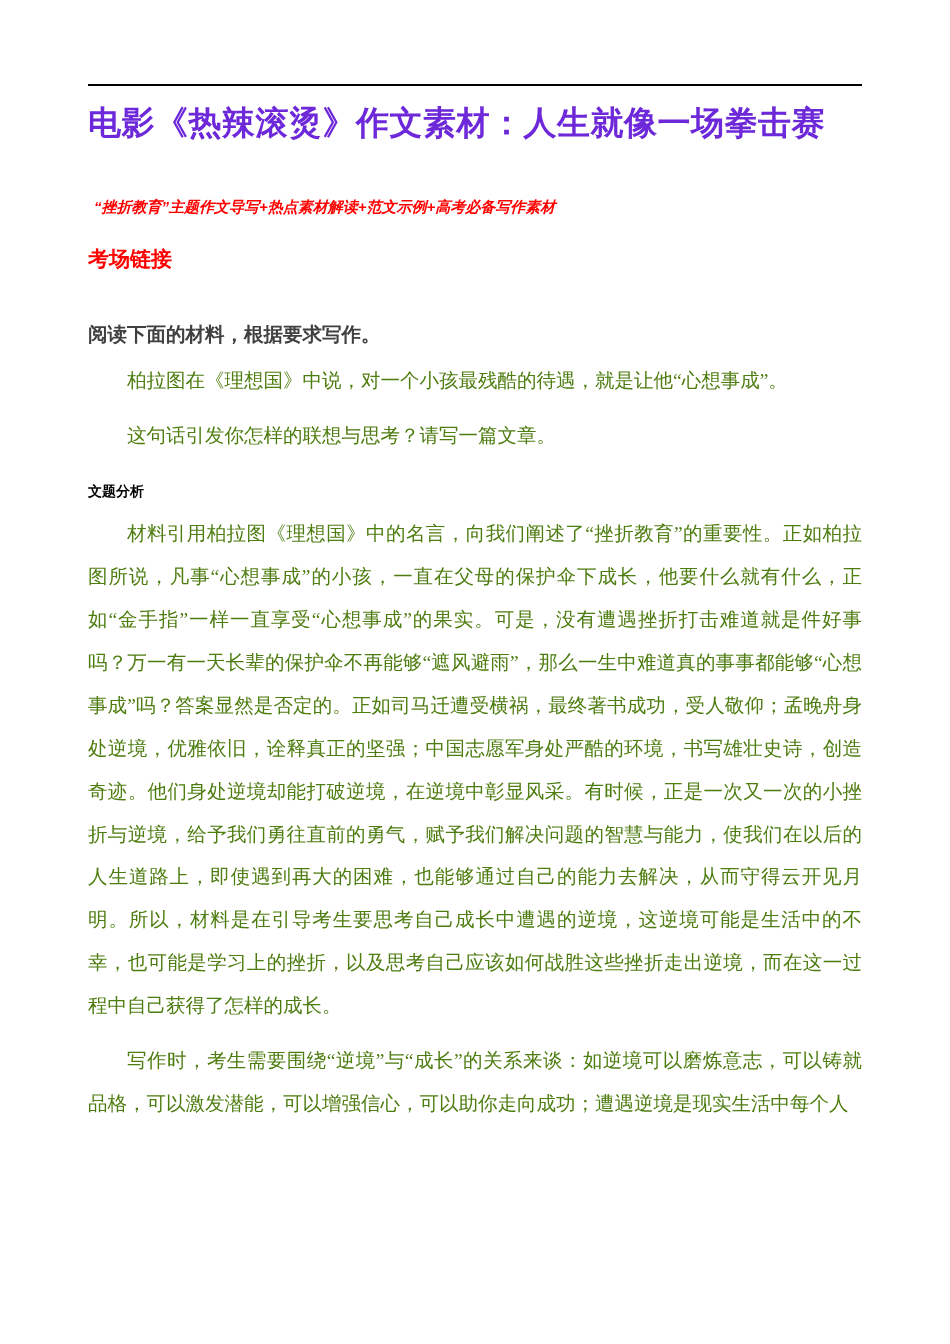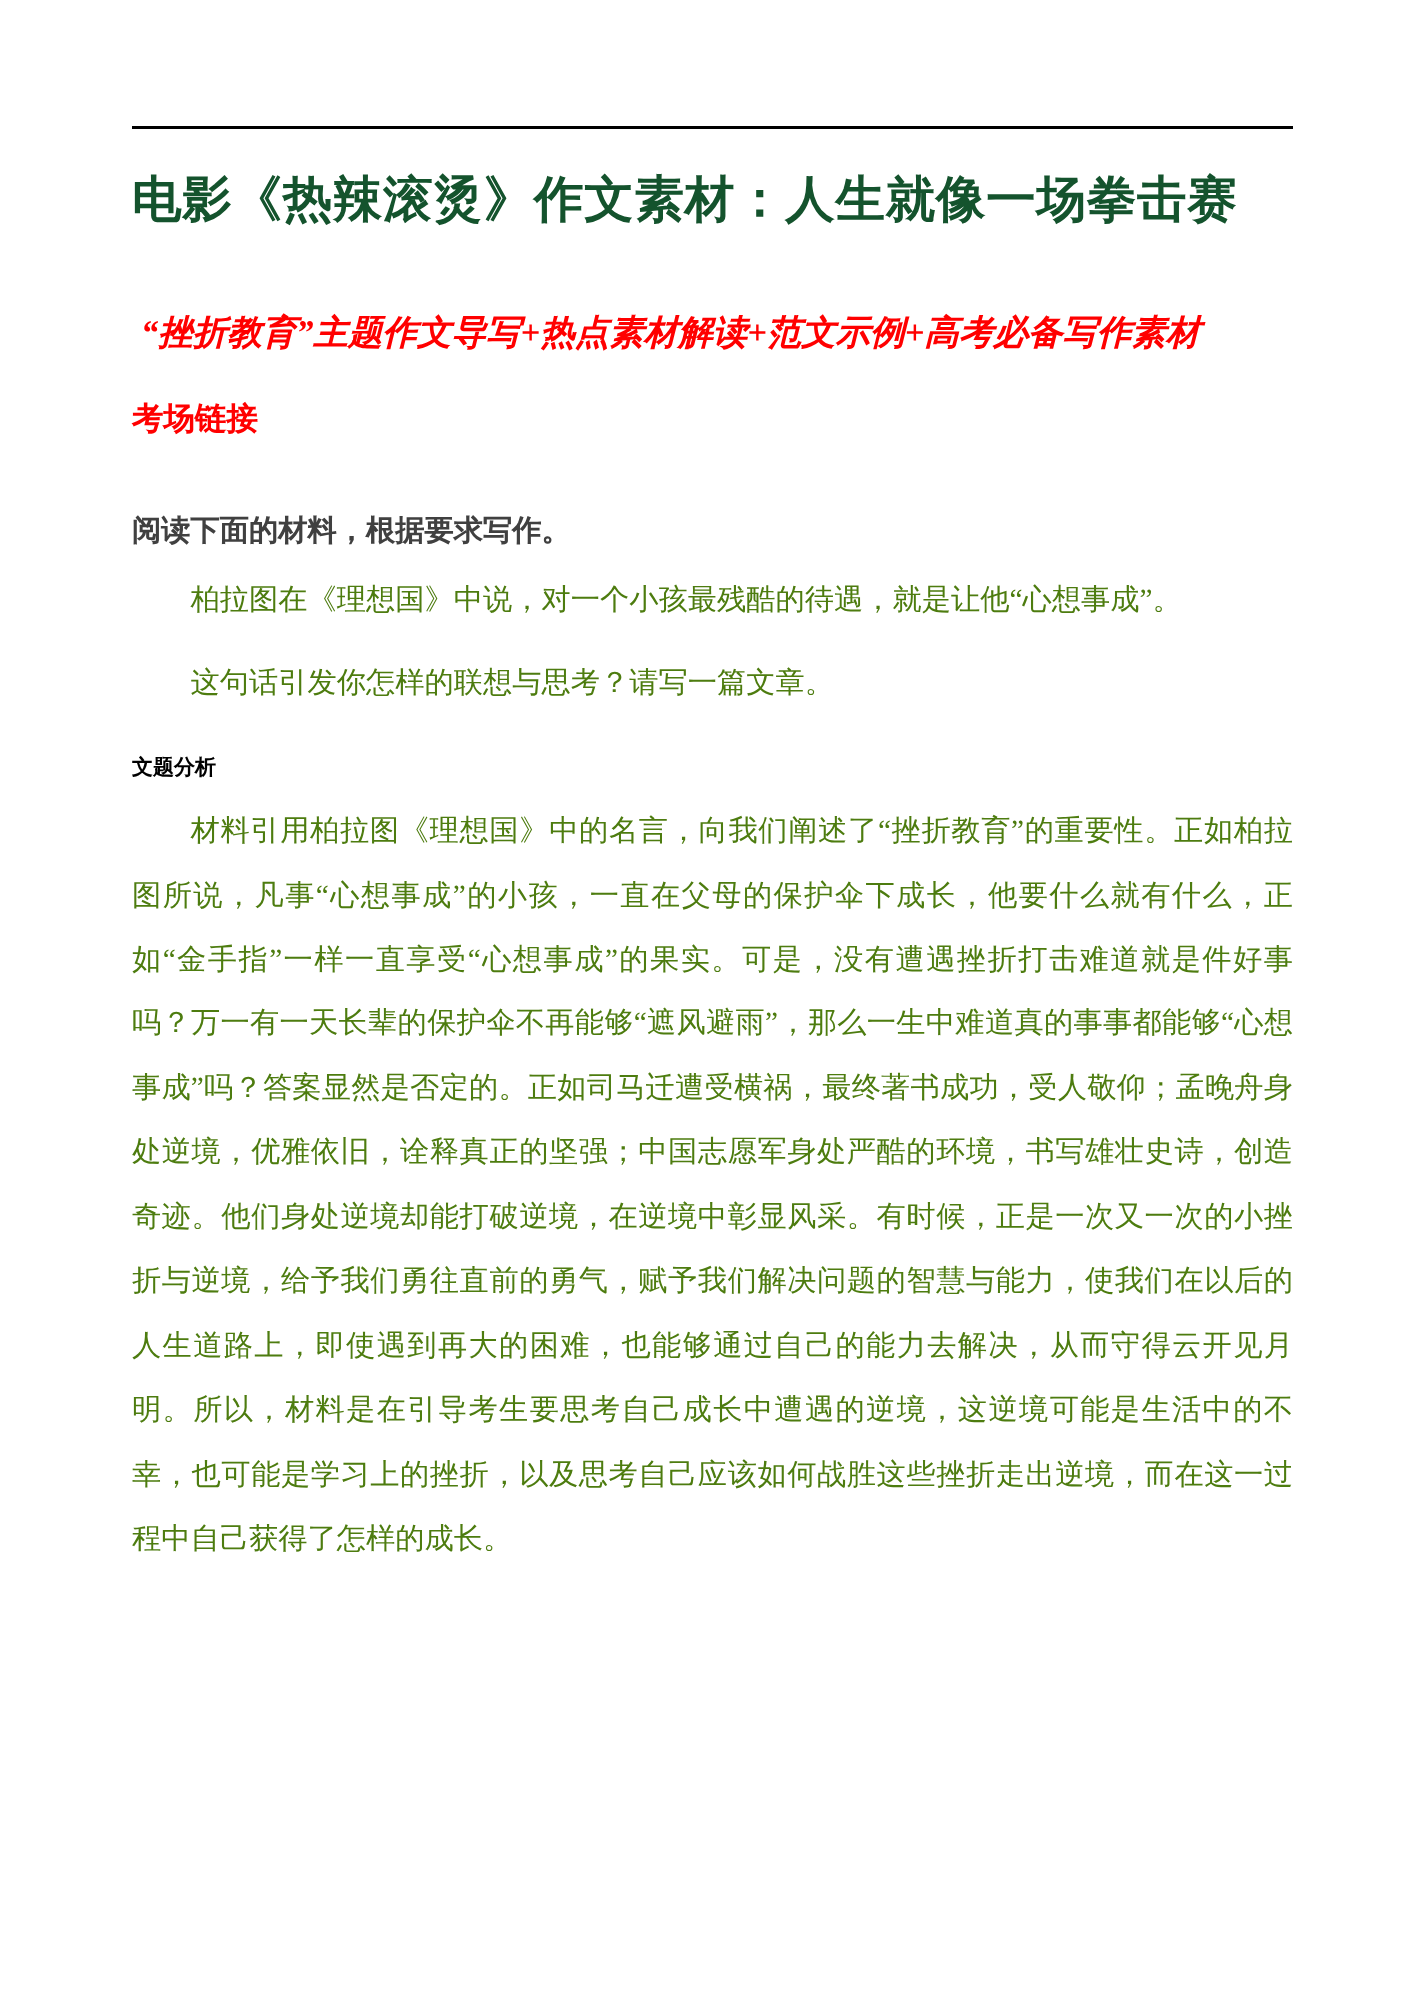--- a/index.html
+++ b/index.html
@@ -25,30 +25,30 @@
     border-top: 2px solid #000000;
     margin: 0;
     margin-top: 84px;
     width: 100%;
   }
   .doc-title {
     font-family: "Liberation Sans", sans-serif;
     font-weight: bold;
     font-size: 33px;
     letter-spacing: 0.5px;
-    color: #14532d;
-    margin: 26px 0 0 0;
+    color: #6d28d9;
+    margin: 16px 0 0 0;
     line-height: 1.3;
     white-space: nowrap;
   }
   .doc-subtitle {
-    font-family: Liberation Serif, serif;
+    font-family: Liberation Sans, sans-serif;
     font-weight: bold;
     font-style: italic;
-    font-size: 23px;
+    font-size: 15px;
     color: #ff0000;
     margin: 52px 0 0 6px;
     line-height: 1.3;
     white-space: nowrap;
   }
   .section-heading {
     font-family: "Liberation Sans", sans-serif;
     font-weight: bold;
     font-size: 21px;
     color: #ff0000;
@@ -99,14 +99,15 @@
   <p class="body">柏拉图在《理想国》中说，对一个小孩最残酷的待遇，就是让他“心想事成”。</p>
 
   <p class="body">这句话引发你怎样的联想与思考？请写一篇文章。</p>
 
 
   <h4 class="analysis-heading">文题分析</h4>
 
 
   <p class="body">材料引用柏拉图《理想国》中的名言，向我们阐述了“挫折教育”的重要性。正如柏拉图所说，凡事“心想事成”的小孩，一直在父母的保护伞下成长，他要什么就有什么，正如“金手指”一样一直享受“心想事成”的果实。可是，没有遭遇挫折打击难道就是件好事吗？万一有一天长辈的保护伞不再能够“遮风避雨”，那么一生中难道真的事事都能够“心想事成”吗？答案显然是否定的。正如司马迁遭受横祸，最终著书成功，受人敬仰；孟晚舟身处逆境，优雅依旧，诠释真正的坚强；中国志愿军身处严酷的环境，书写雄壮史诗，创造奇迹。他们身处逆境却能打破逆境，在逆境中彰显风采。有时候，正是一次又一次的小挫折与逆境，给予我们勇往直前的勇气，赋予我们解决问题的智慧与能力，使我们在以后的人生道路上，即使遇到再大的困难，也能够通过自己的能力去解决，从而守得云开见月明。所以，材料是在引导考生要思考自己成长中遭遇的逆境，这逆境可能是生活中的不幸，也可能是学习上的挫折，以及思考自己应该如何战胜这些挫折走出逆境，而在这一过程中自己获得了怎样的成长。</p>
 
+  <p class="body">写作时，考生需要围绕“逆境”与“成长”的关系来谈：如逆境可以磨炼意志，可以铸就品格，可以激发潜能，可以增强信心，可以助你走向成功；遭遇逆境是现实生活中每个人</p>
 
 </div>
 
 </body></html>

